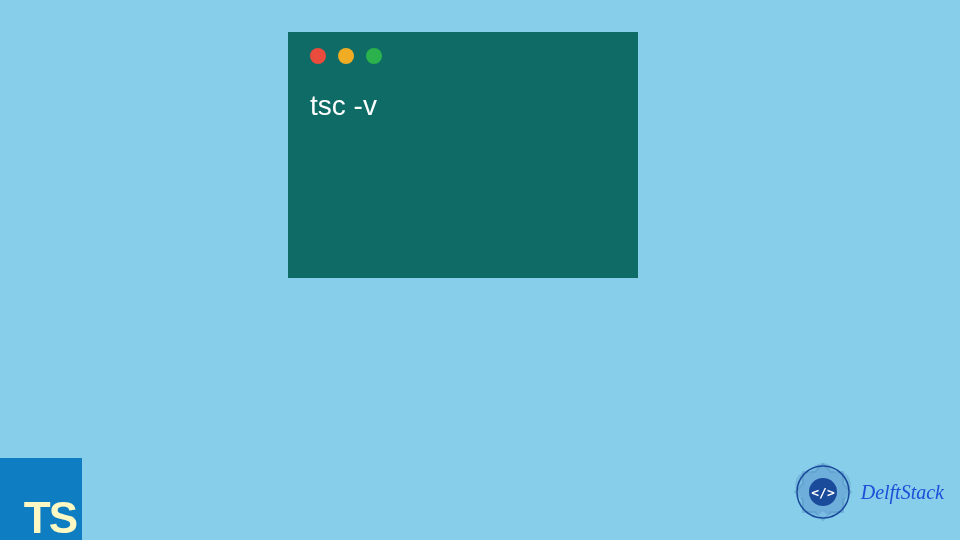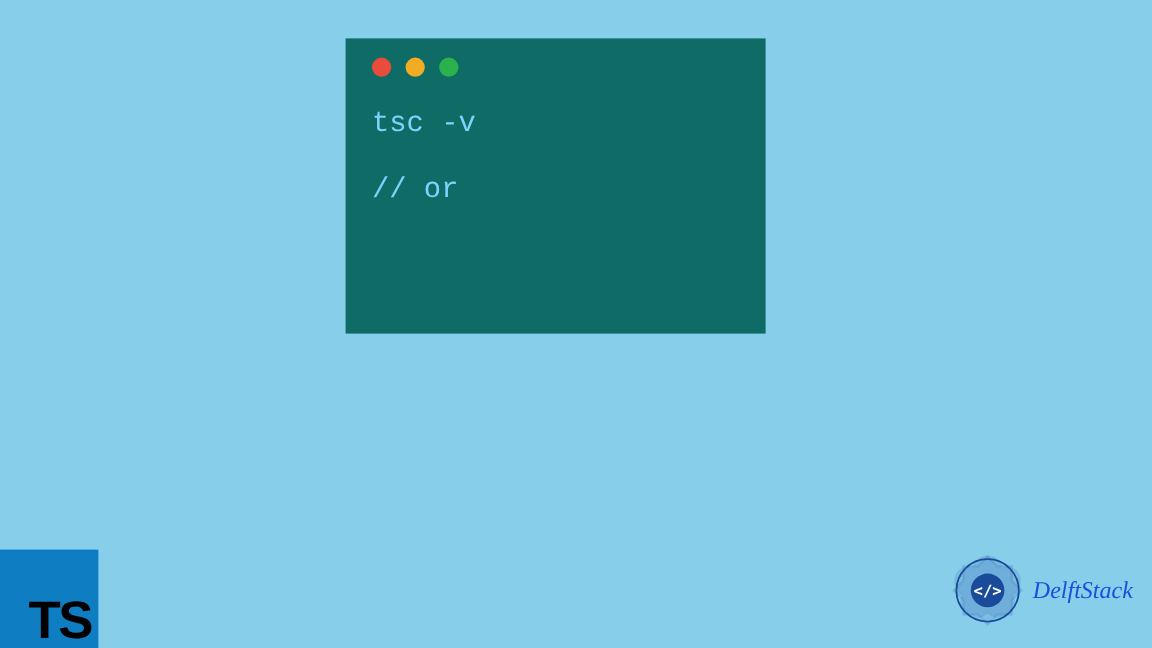--- a/index.html
+++ b/index.html
@@ -27,42 +27,42 @@
   }
   .dot {
     width: 16px;
     height: 16px;
     border-radius: 50%;
   }
   .dot-red { background: #e94b3c; }
   .dot-yellow { background: #f0ad24; }
   .dot-green { background: #2bb24c; }
   .code-line {
-    color: #7dd3fc;
-    font-size: 24px;
-    font-family: Liberation Mono, monospace;
+    color: #ffffff;
+    font-size: 28px;
+    font-family: Liberation Sans, sans-serif;
     line-height: 1.3;
     margin-bottom: 24px;
     white-space: pre;
   }
   .code-line:last-child { margin-bottom: 0; }
   .ts-badge {
     position: absolute;
     left: 0;
     bottom: 0;
     width: 82px;
     height: 82px;
     background: #0f7dc2;
     display: flex;
     align-items: flex-end;
     justify-content: flex-end;
     padding: 0 6px 0 0;
   }
   .ts-text {
-    color: #000000;
+    color: #fef9c3;
     font-weight: 700;
     font-size: 44px;
     line-height: 1;
     font-family: Arial, sans-serif;
     letter-spacing: -2px;
   }
   .brand {
     position: absolute;
     right: 16px;
     bottom: 16px;
@@ -86,21 +86,20 @@
 </head>
 <body>
 
 <div class="terminal">
   <div class="window-dots">
     <div class="dot dot-red"></div>
     <div class="dot dot-yellow"></div>
     <div class="dot dot-green"></div>
   </div>
   <div class="code-line">tsc -v</div>
-  <div class="code-line">// or</div>
 </div>
 
 <div class="ts-badge">
   <span class="ts-text">TS</span>
 </div>
 
 <div class="brand">
   <div class="brand-logo">
     <svg viewBox="0 0 64 64" width="64" height="64">
       <g transform="translate(32,32)">

